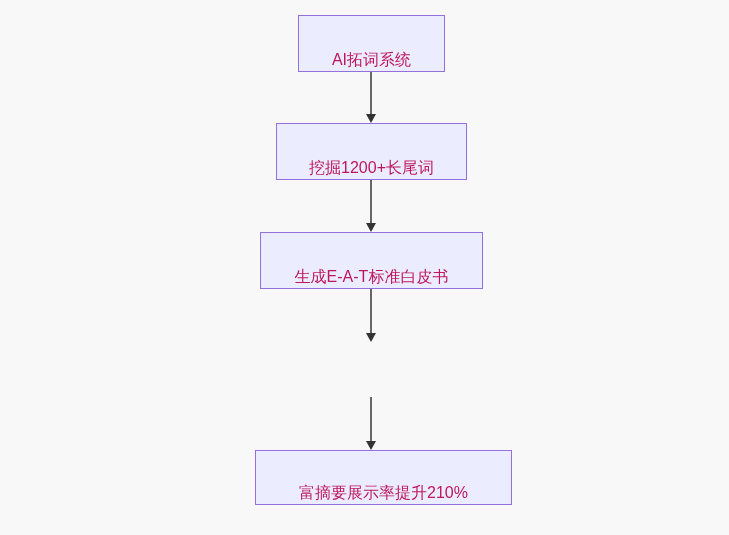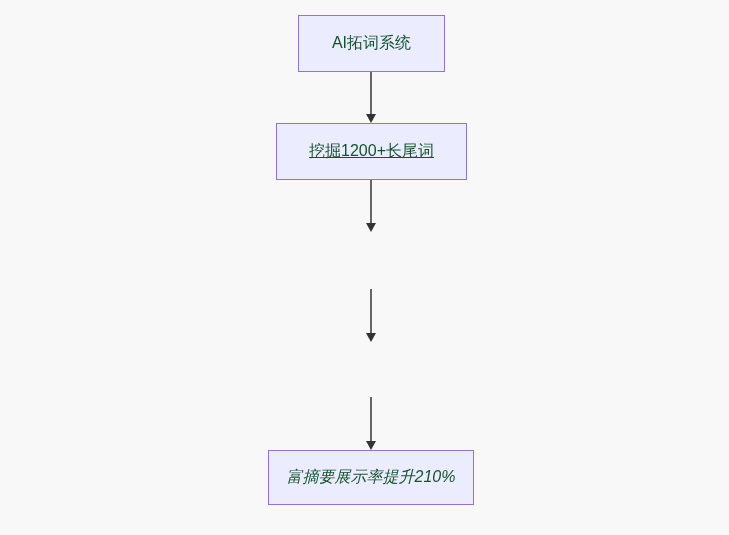--- a/index.html
+++ b/index.html
@@ -13,33 +13,33 @@
     width: 729px;
     height: 535px;
     background: #f8f8f8;
     overflow: hidden;
   }
   .node {
     position: absolute;
     box-sizing: border-box;
     background: #ECECFF;
     border: 1px solid #9370DB;
-    color: #14532d;
+    color: #be185d;
     font-size: 16px;
     display: flex;
-    align-items: center;
+    align-items: flex-end;
     justify-content: center;
     text-align: center;
     white-space: nowrap;
   }
   .n1 { left: 298px; top: 15px;  width: 147px; height: 57px; }
-  .n2 { left: 276px; top: 123px; width: 191px; height: 57px; text-decoration: underline; }
+  .n2 { left: 276px; top: 123px; width: 191px; height: 57px; }
   .n3 { left: 260px; top: 232px; width: 223px; height: 57px; }
   .n4 { left: 265px; top: 342px; width: 213px; height: 55px; }
-  .n5 { left: 268px; top: 450px; width: 206px; height: 55px; font-style: italic; }
+  .n5 { left: 255px; top: 450px; width: 257px; height: 55px; }
 
   .arrow {
     position: absolute;
     width: 12px;
     left: 365px;
   }
   .a1 { top: 72px;  height: 51px; }
   .a2 { top: 180px; height: 52px; }
   .a3 { top: 289px; height: 53px; }
   .a4 { top: 397px; height: 53px; }
@@ -81,20 +81,23 @@
 
   <div class="node n2">
     <span>挖掘1200+长尾词</span>
   </div>
 
   <div class="arrow a2">
     <div class="arrow-line"></div>
     <div class="arrow-head"></div>
   </div>
 
+  <div class="node n3">
+    <span>生成E-A-T标准白皮书</span>
+  </div>
 
   <div class="arrow a3">
     <div class="arrow-line"></div>
     <div class="arrow-head"></div>
   </div>
 
 
   <div class="arrow a4">
     <div class="arrow-line"></div>
     <div class="arrow-head"></div>

